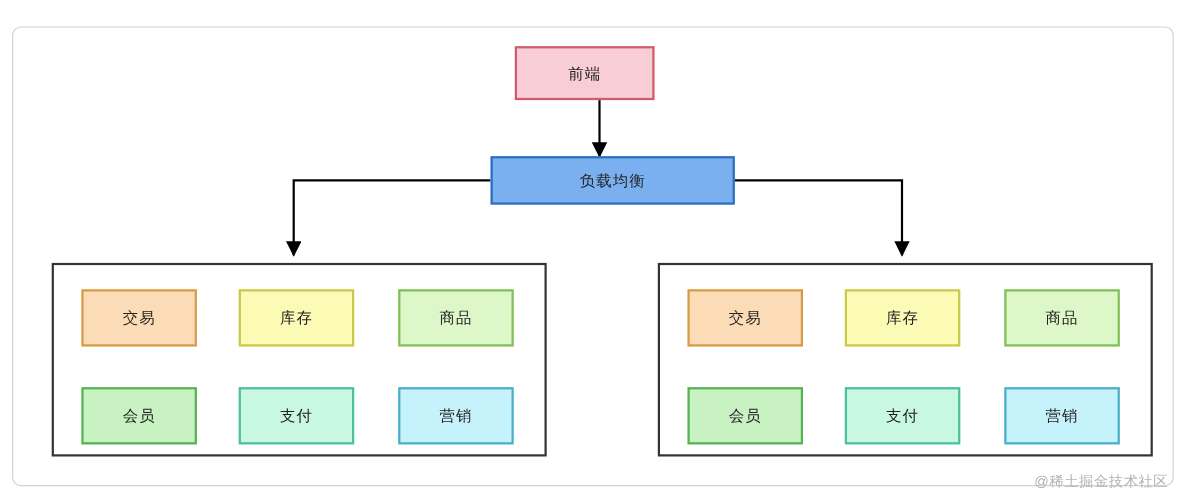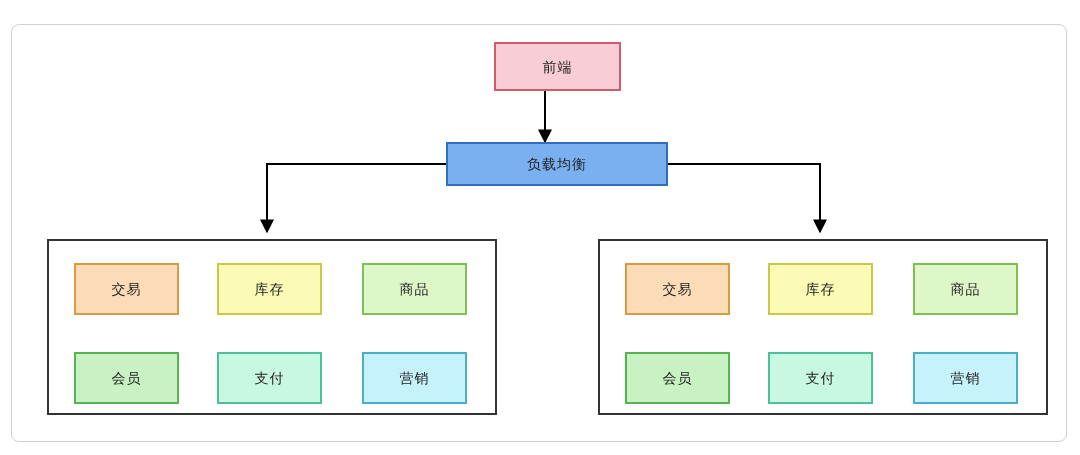--- a/index.html
+++ b/index.html
@@ -78,21 +78,21 @@
       </marker>
     </defs>
 
     <path d="M 545 91 L 545 142" fill="none" stroke="#000000" stroke-width="2" marker-end="url(#arrow)"></path>
 
     <path d="M 446 164 L 267 164 L 267 232" fill="none" stroke="#000000" stroke-width="2" marker-end="url(#arrow)"></path>
 
     <path d="M 644 164 L 820 164 L 820 232" fill="none" stroke="#000000" stroke-width="2" marker-end="url(#arrow)"></path>
   </svg>
 
-  <div class="node" style="left:494px; top:42px; width:127px; height:49px; background:#f8cdd5; border:2px solid #d05c6a;">
+  <div class="node" style="left:468px; top:42px; width:127px; height:49px; background:#f8cdd5; border:2px solid #d05c6a;">
     <span>前端</span>
   </div>
 
   <div class="node" style="left:446px; top:142px; width:222px; height:44px; background:#7bb0f0; border:2px solid #2f6fc0;">
     <span>负载均衡</span>
   </div>
 
   <div class="group-box" style="left:47px; top:239px; width:450px; height:176px;">
   </div>
   <div class="node" style="left:74px; top:263px; width:105px; height:52px; background:#fbdcb6; border:2px solid #d79b45;">
@@ -128,14 +128,15 @@
   <div class="node" style="left:625px; top:352px; width:105px; height:52px; background:#c8f2c2; border:2px solid #55b255;">
     <span>会员</span>
   </div>
   <div class="node" style="left:768px; top:352px; width:105px; height:52px; background:#c8f7e2; border:2px solid #4dbf9a;">
     <span>支付</span>
   </div>
   <div class="node" style="left:913px; top:352px; width:105px; height:52px; background:#c5f2fb; border:2px solid #4aaec8;">
     <span>营销</span>
   </div>
 
+  <div class="watermark">@稀土掘金技术社区</div>
 
 </div>
 
 </body></html>

